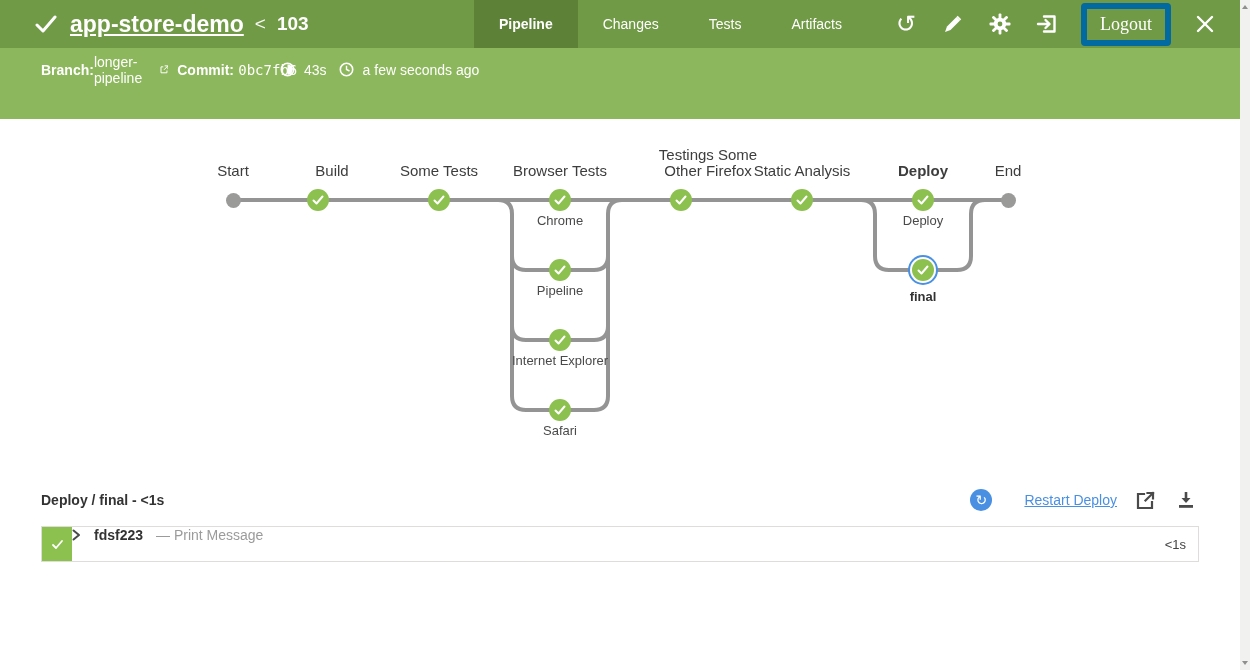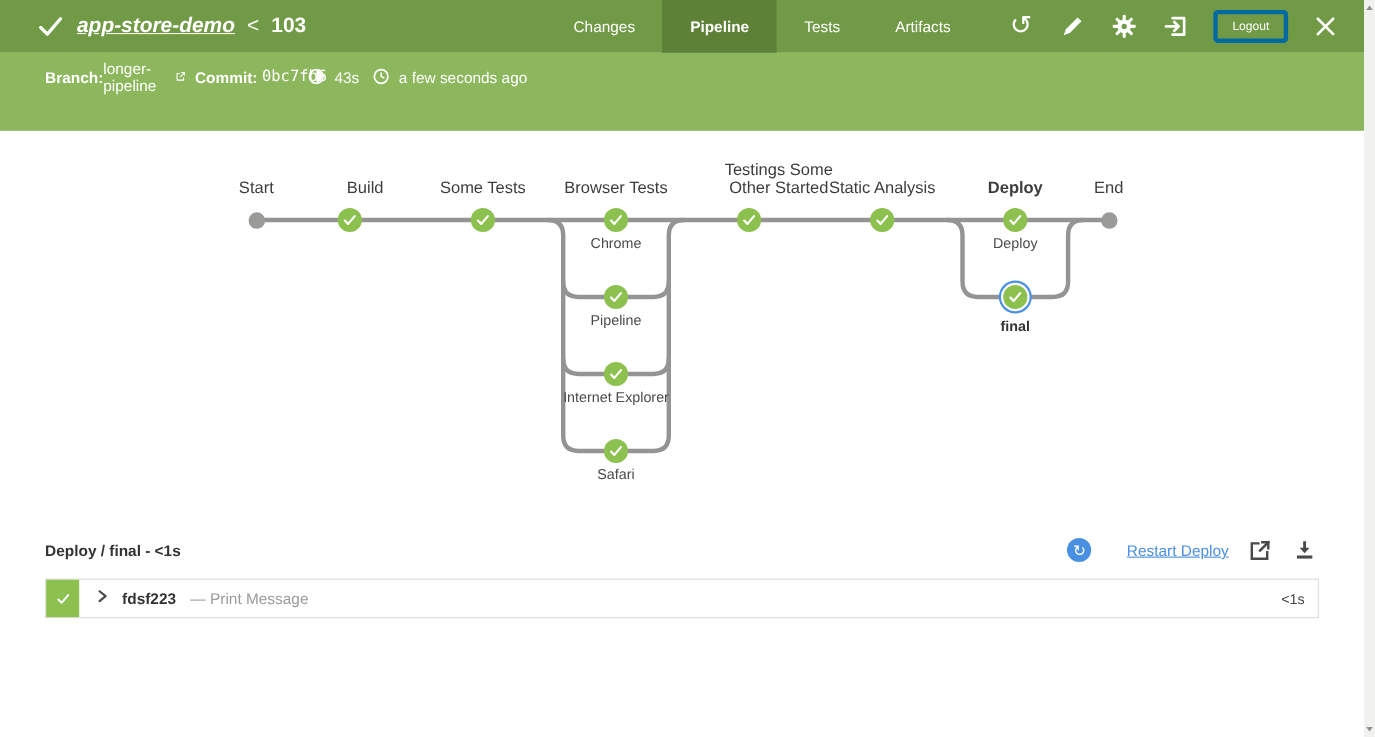--- a/index.html
+++ b/index.html
@@ -3,31 +3,31 @@
 <meta charset="utf-8">
 <style>
   * { margin:0; padding:0; box-sizing:border-box; }
   html,body { width:1250px; height:670px; overflow:hidden; background:#fff;
               font-family:"Liberation Sans", sans-serif; }
   .page { width:1240px; position:relative; }
 
   
   .topbar { height:48px; background:#719a47; display:flex; align-items:stretch; color:#fff; }
   .brand { flex:1; display:flex; align-items:center; padding-left:33px; gap:11px; }
-  .brand-title { font-size:19px; font-weight:bold; color:#fff; text-decoration:underline; cursor:pointer;font-style:italic; }
+  .brand-title { font-size:23px; font-weight:bold; color:#fff; text-decoration:underline; cursor:pointer; }
   .brand-sep { font-size:19px; font-weight:300; opacity:.95; }
   .brand-run { font-size:19px; font-weight:bold; }
   .tabs { display:flex; align-items:stretch; }
   .tab { display:flex; align-items:center; padding:0 25px; font-size:14px; cursor:pointer; }
   .tab.active { background:#5d8136; font-weight:bold; }
   .top-actions { display:flex; align-items:center; gap:21px; padding:0 22px 0 26px; }
   .icon-btn { display:flex; align-items:center; justify-content:center; width:26px; height:26px; cursor:pointer; }
   .glyph { font-size:24px; line-height:1; color:#fff; }
-  .logout-btn { border:4px solid #0369a1; border-radius:4px; background:transparent; color:#fff;
-                font-size:11px; padding:5px 13px; cursor:pointer; font-family:Liberation Sans, sans-serif; }
+  .logout-btn { border:6px solid #0369a1; border-radius:4px; background:transparent; color:#fff;
+                font-size:18px; padding:5px 13px; cursor:pointer; font-family:Liberation Serif, serif; }
 
   
   .infobar { height:71px; background:#8cb75c; color:#fff; display:flex; padding-top:12px; font-size:14px; }
   .info-col { display:flex; gap:9px; }
   .col1 { margin-left:41px; width:239px; }
   .col2 { width:236px;gap:12px; }
   .info-row { display:flex; align-items:center; height:19px; }
   .info-label { font-weight:bold; width:61px; display:inline-block; }
   .mono { font-family:"DejaVu Sans Mono","Liberation Mono",monospace; font-size:14px; }
   .branch-link { display:flex; align-items:center; gap:5px; cursor:pointer; }
@@ -52,21 +52,21 @@
   .detail-head { display:flex; align-items:center; }
   .detail-title { font-size:14px; font-weight:bold; color:#333; }
   .detail-actions { margin-left:auto; display:flex; align-items:center; gap:15px; }
   .restart { display:flex; align-items:center; gap:8px; cursor:pointer; }
   .restart-circle { width:22px; height:22px; border-radius:50%; background:#4a90e2; color:#fff;
                     display:flex; align-items:center; justify-content:center; font-size:14px; }
   .restart-label { color:#4a90e2; font-size:14px; text-decoration:underline;margin-left:24px; }
   .step-row { margin-top:13px; height:36px; border:1px solid #dedddc; background:#fff;
               display:flex; align-items:stretch; cursor:pointer; }
   .step-status { width:30px; background:#8cc04f; display:flex; align-items:center; justify-content:center; }
-  .step-body { display:flex; align-items:center; flex:1; padding-left:17px; gap:13px; }
+  .step-body { display:flex; flex:1; gap:13px; }
   .step-id { font-size:14px; font-weight:bold; color:#333; }
   .step-desc { font-size:14px; color:#9b9b9b; }
   .step-duration { font-size:13px; color:#444; padding-right:12px; display:flex; align-items:center; }
 
   
   .scrollbar { position:fixed; top:0; right:0; width:10px; height:670px; background:#f1f1ef; }
   .sb-up, .sb-down { position:absolute; left:2px; width:0; height:0;
                      border-left:3px solid transparent; border-right:3px solid transparent; }
   .sb-up { top:5px; border-bottom:4px solid #8f8f8f; }
   .sb-down { bottom:5px; border-top:4px solid #8f8f8f; }
@@ -82,22 +82,22 @@
         <svg width="22" height="18" viewBox="0 0 22 18">
             <polyline points="2,10 8,16 20,2" fill="none" stroke="#fff" stroke-width="3" stroke-linecap="round" stroke-linejoin="round"></polyline>
           </svg>
       </span>
       <span class="brand-title">app-store-demo</span>
       <span class="brand-sep">&lt;</span>
       <span class="brand-run">103</span>
     </div>
 
     <div class="tabs">
+      <div class="tab active">Pipeline</div>
       <div class="tab">Changes</div>
-      <div class="tab active">Pipeline</div>
       <div class="tab">Tests</div>
       <div class="tab">Artifacts</div>
     </div>
 
     <div class="top-actions">
       <span class="icon-btn">
           <span class="glyph">↺</span>
         </span>
       <span class="icon-btn">
         <svg width="20" height="20" viewBox="0 0 20 20">
@@ -206,21 +206,21 @@
       <path d="M861 81 Q875 81 875 95 V137 Q875 151 889 151 H923"></path>
       <path d="M923 151 H957 Q971 151 971 137 V95 Q971 81 985 81"></path>
     </svg>
 
     <div class="stage-label" style="left:158px;">Start</div>
     <div class="stage-label" style="left:257px;">Build</div>
     <div class="stage-label" style="left:364px;">Some Tests</div>
     <div class="stage-label" style="left:485px;">Browser Tests</div>
     <div class="stage-label two-line" style="left:633px;">
       <div>Testings Some</div>
-      <div>Other Started</div>
+      <div>Other Firefox</div>
     </div>
     <div class="stage-label" style="left:727px;">Static Analysis</div>
     <div class="stage-label bold" style="left:848px;">Deploy</div>
     <div class="stage-label" style="left:933px;">End</div>
 
     <div class="dot" style="left:226px; top:74px;"></div>
     <div class="dot" style="left:1001px; top:74px;"></div>
 
     <div class="node" style="left:307px; top:70px;">
       <svg width="16" height="16" viewBox="0 0 16 16">

